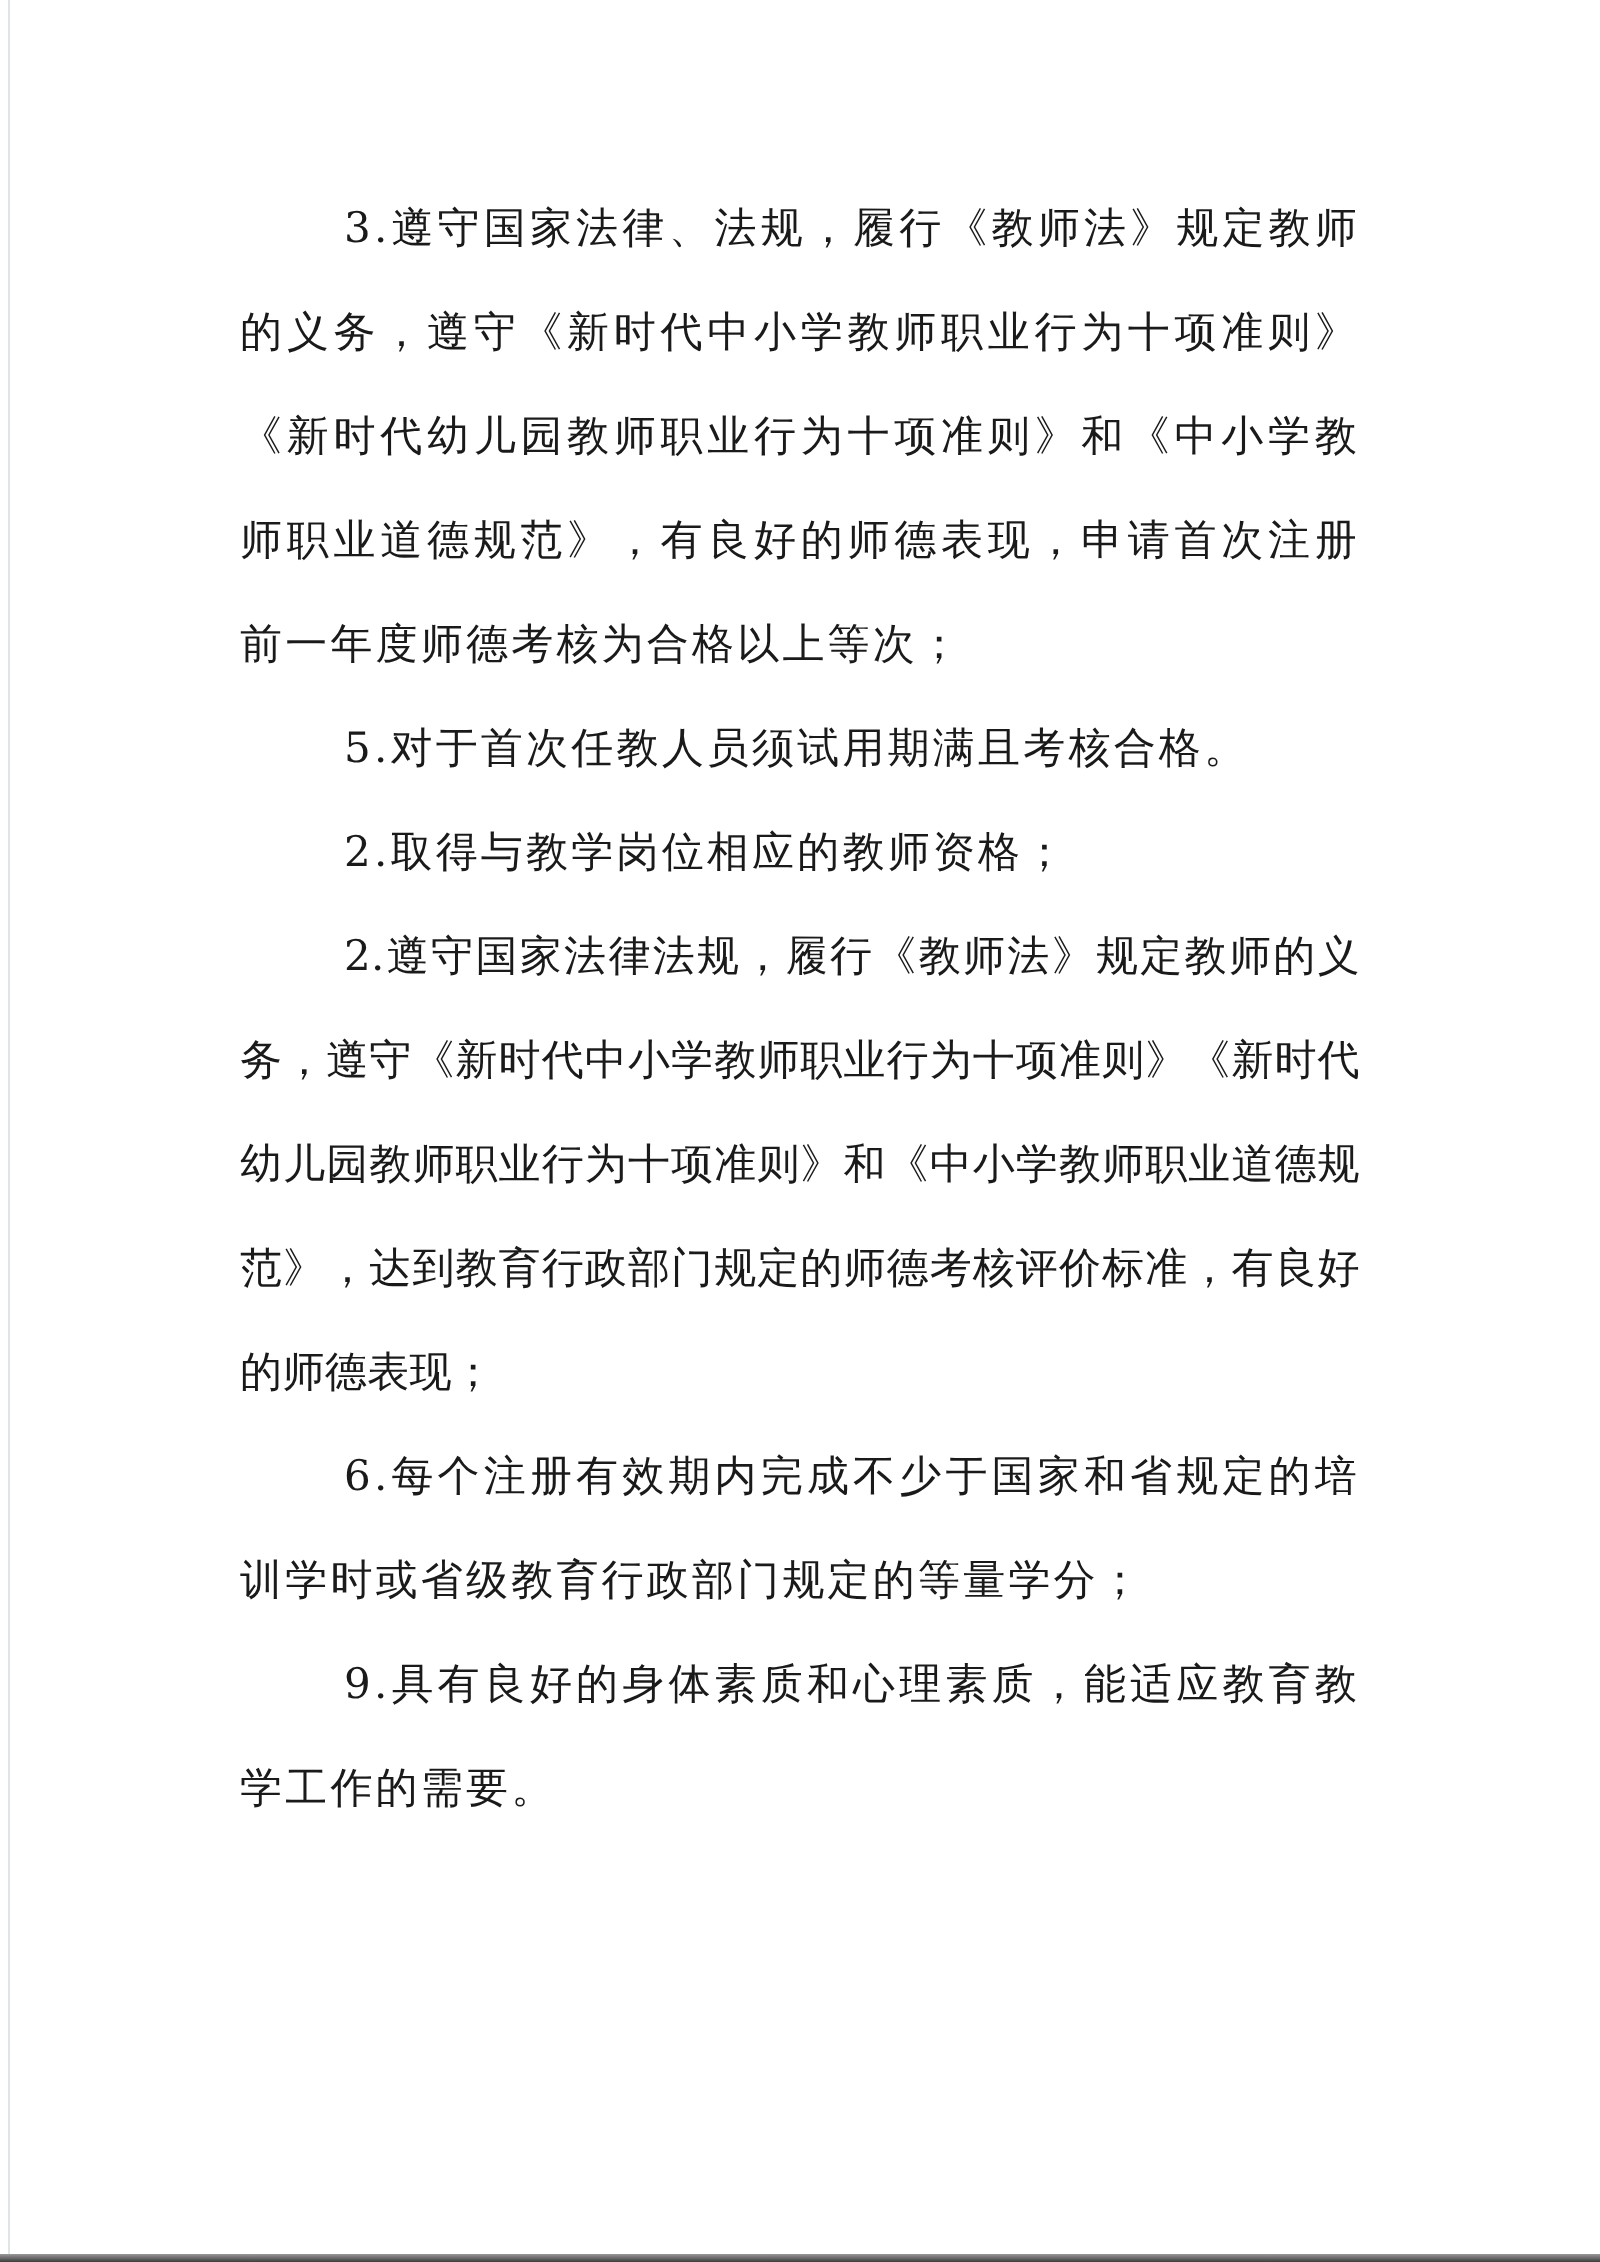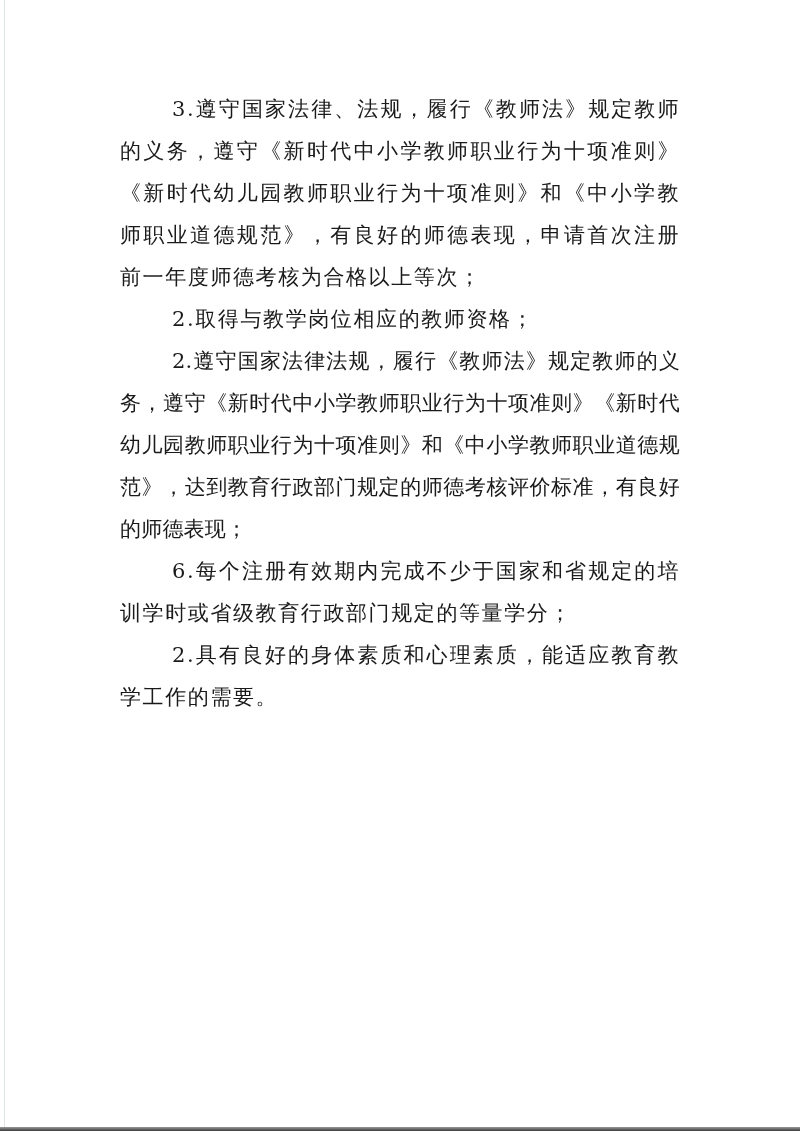--- a/index.html
+++ b/index.html
@@ -11,34 +11,35 @@
     position: absolute; left: 4px; top: 0; width: 1px; height: 1131px;
     background: #dfe5e6;
   }
   .scan-edge-bottom {
     position: absolute; left: 0; bottom: 0; width: 800px; height: 4px;
     background: linear-gradient(to bottom, #9a9a9a, #3c3c3c);
   }
   .page-body {
     position: absolute; left: 120px; top: 88px; width: 560px;
     font-family: "DejaVu Serif", "Liberation Serif", serif;
-    font-size: 21px; line-height: 42px; color: #1a1a1a;
+    font-size: 21px; line-height: 52px; color: #1a1a1a;
   }
   .para {
     margin: 0; text-indent: 52px; text-align: justify;
     text-align-last: left; letter-spacing: 1.6px;
   }
   .para.tight { letter-spacing: 0.2px; }
 </style>
 </head>
 <body>
 
 <div class="scan-edge-left"></div>
 
 <div class="page-body">
   <p class="para">3.遵守国家法律、法规，履行《教师法》规定教师的义务，遵守《新时代中小学教师职业行为十项准则》《新时代幼儿园教师职业行为十项准则》和《中小学教师职业道德规范》，有良好的师德表现，申请首次注册前一年度师德考核为合格以上等次；</p>
+  <p class="para">5.对于首次任教人员须试用期满且考核合格。</p>
   <p class="para">2.取得与教学岗位相应的教师资格；</p>
   <p class="para tight">2.遵守国家法律法规，履行《教师法》规定教师的义务，遵守《新时代中小学教师职业行为十项准则》《新时代幼儿园教师职业行为十项准则》和《中小学教师职业道德规范》，达到教育行政部门规定的师德考核评价标准，有良好的师德表现；</p>
   <p class="para">6.每个注册有效期内完成不少于国家和省规定的培训学时或省级教育行政部门规定的等量学分；</p>
-  <p class="para">2.具有良好的身体素质和心理素质，能适应教育教学工作的需要。</p>
+  <p class="para">9.具有良好的身体素质和心理素质，能适应教育教学工作的需要。</p>
 </div>
 
 <div class="scan-edge-bottom"></div>
 
 </body></html>

